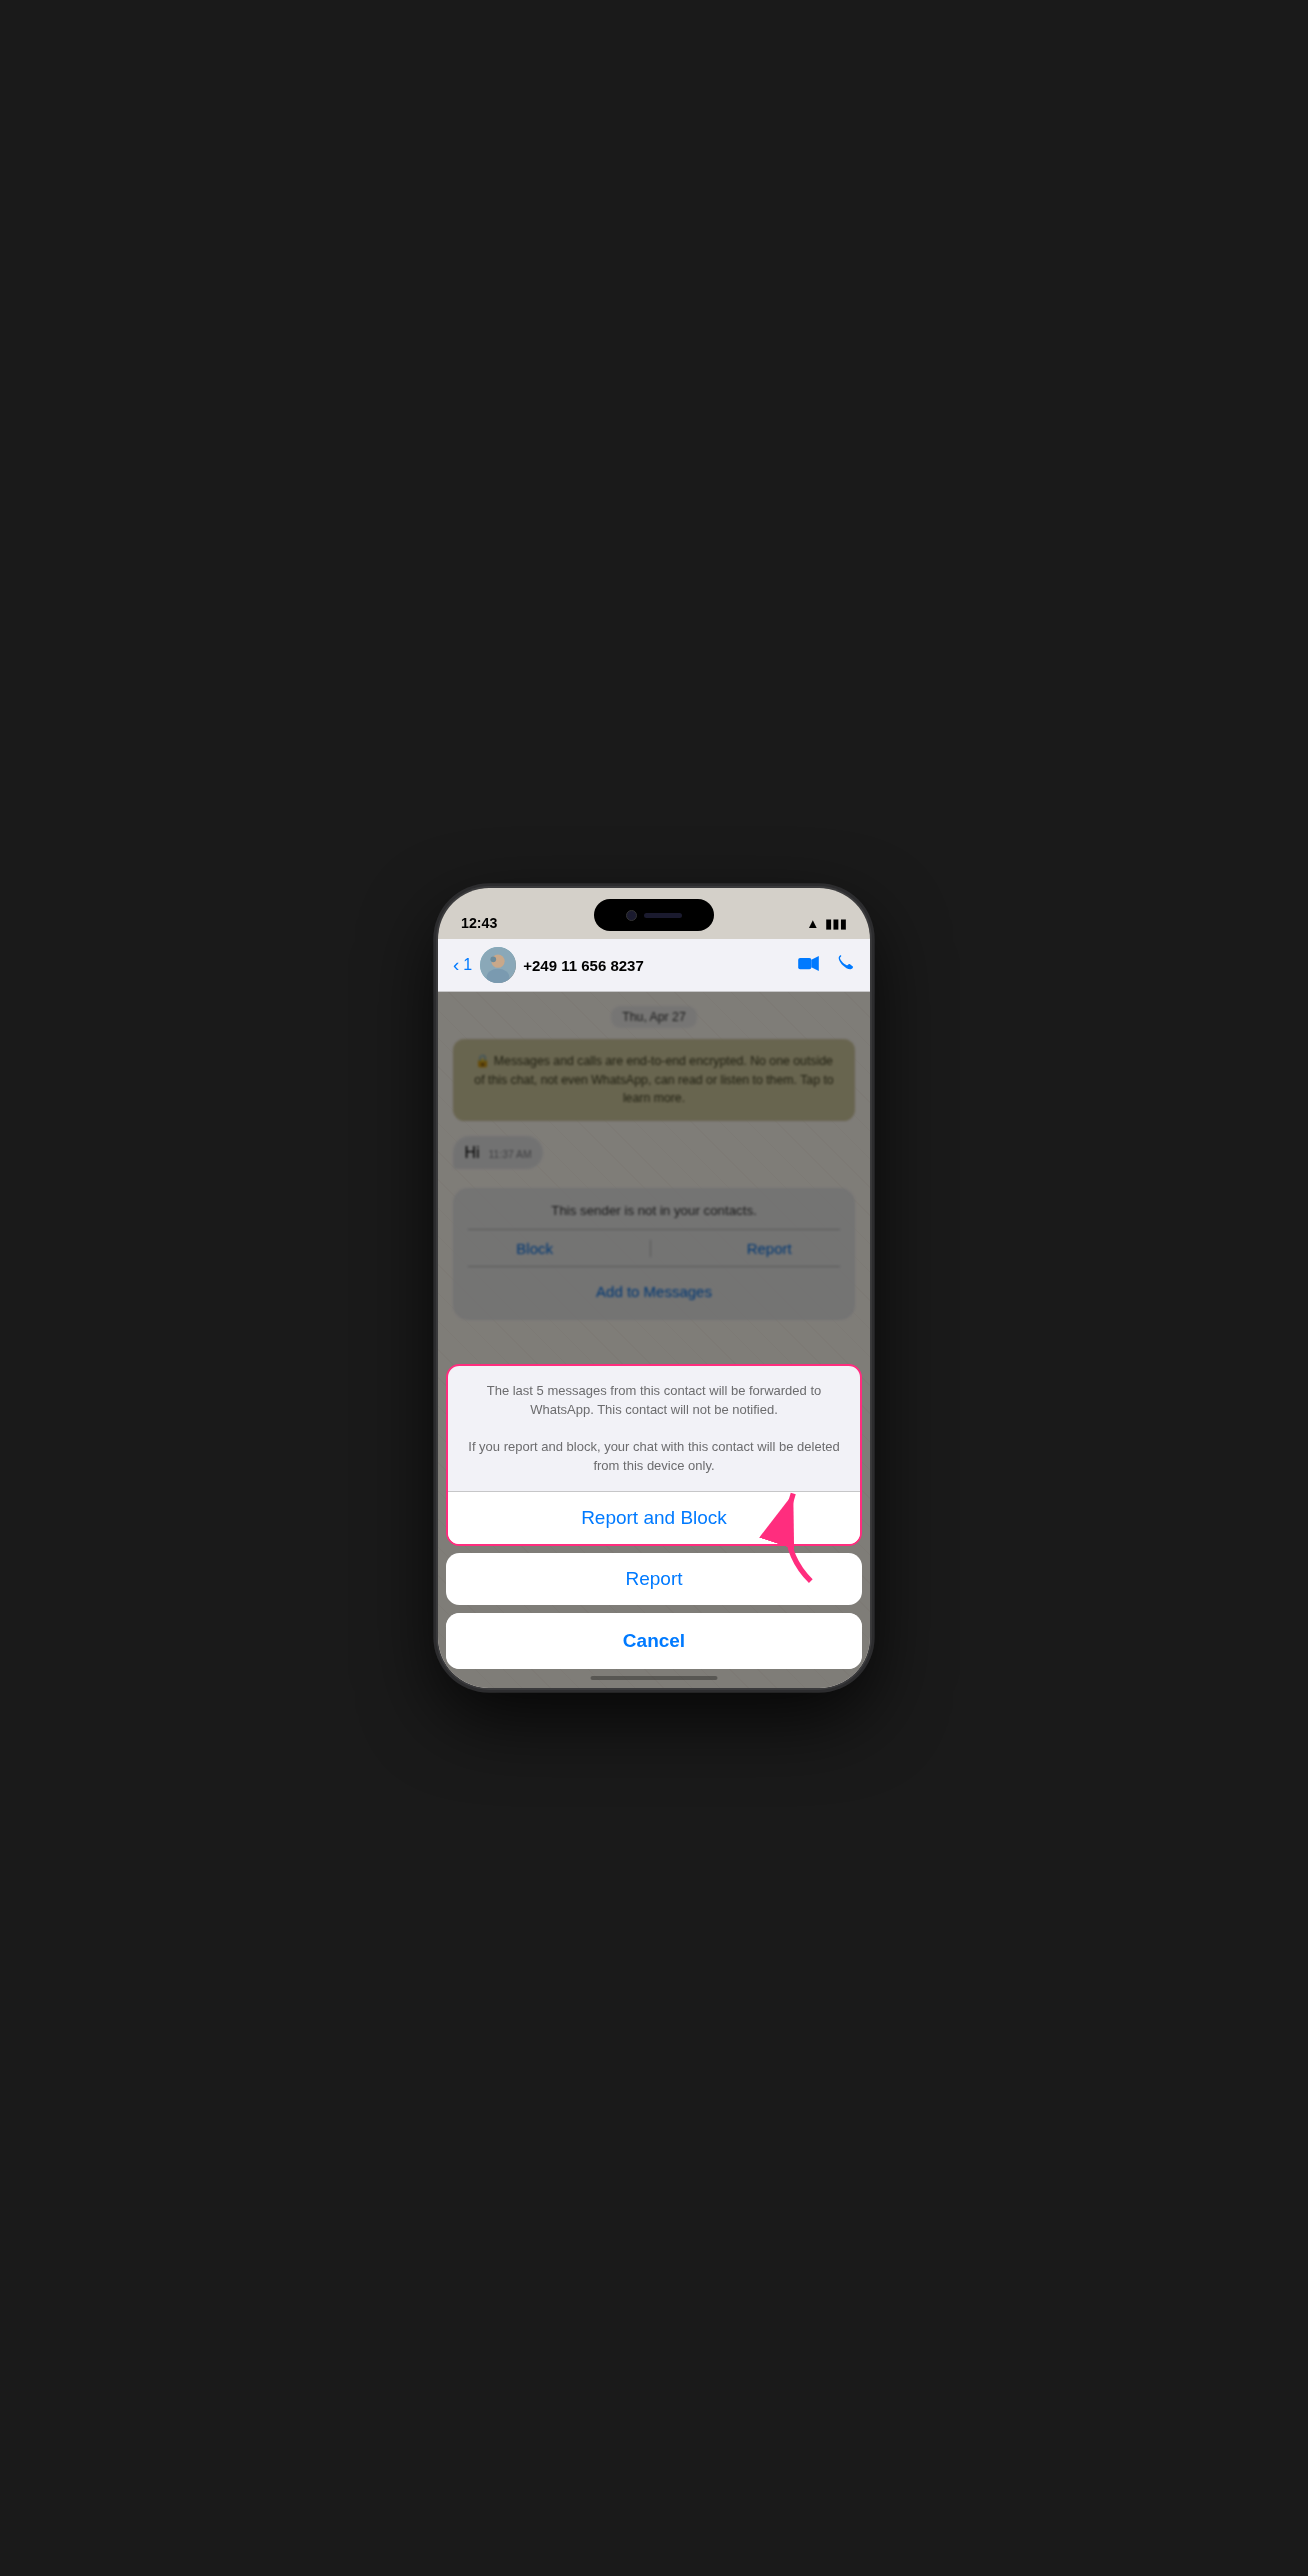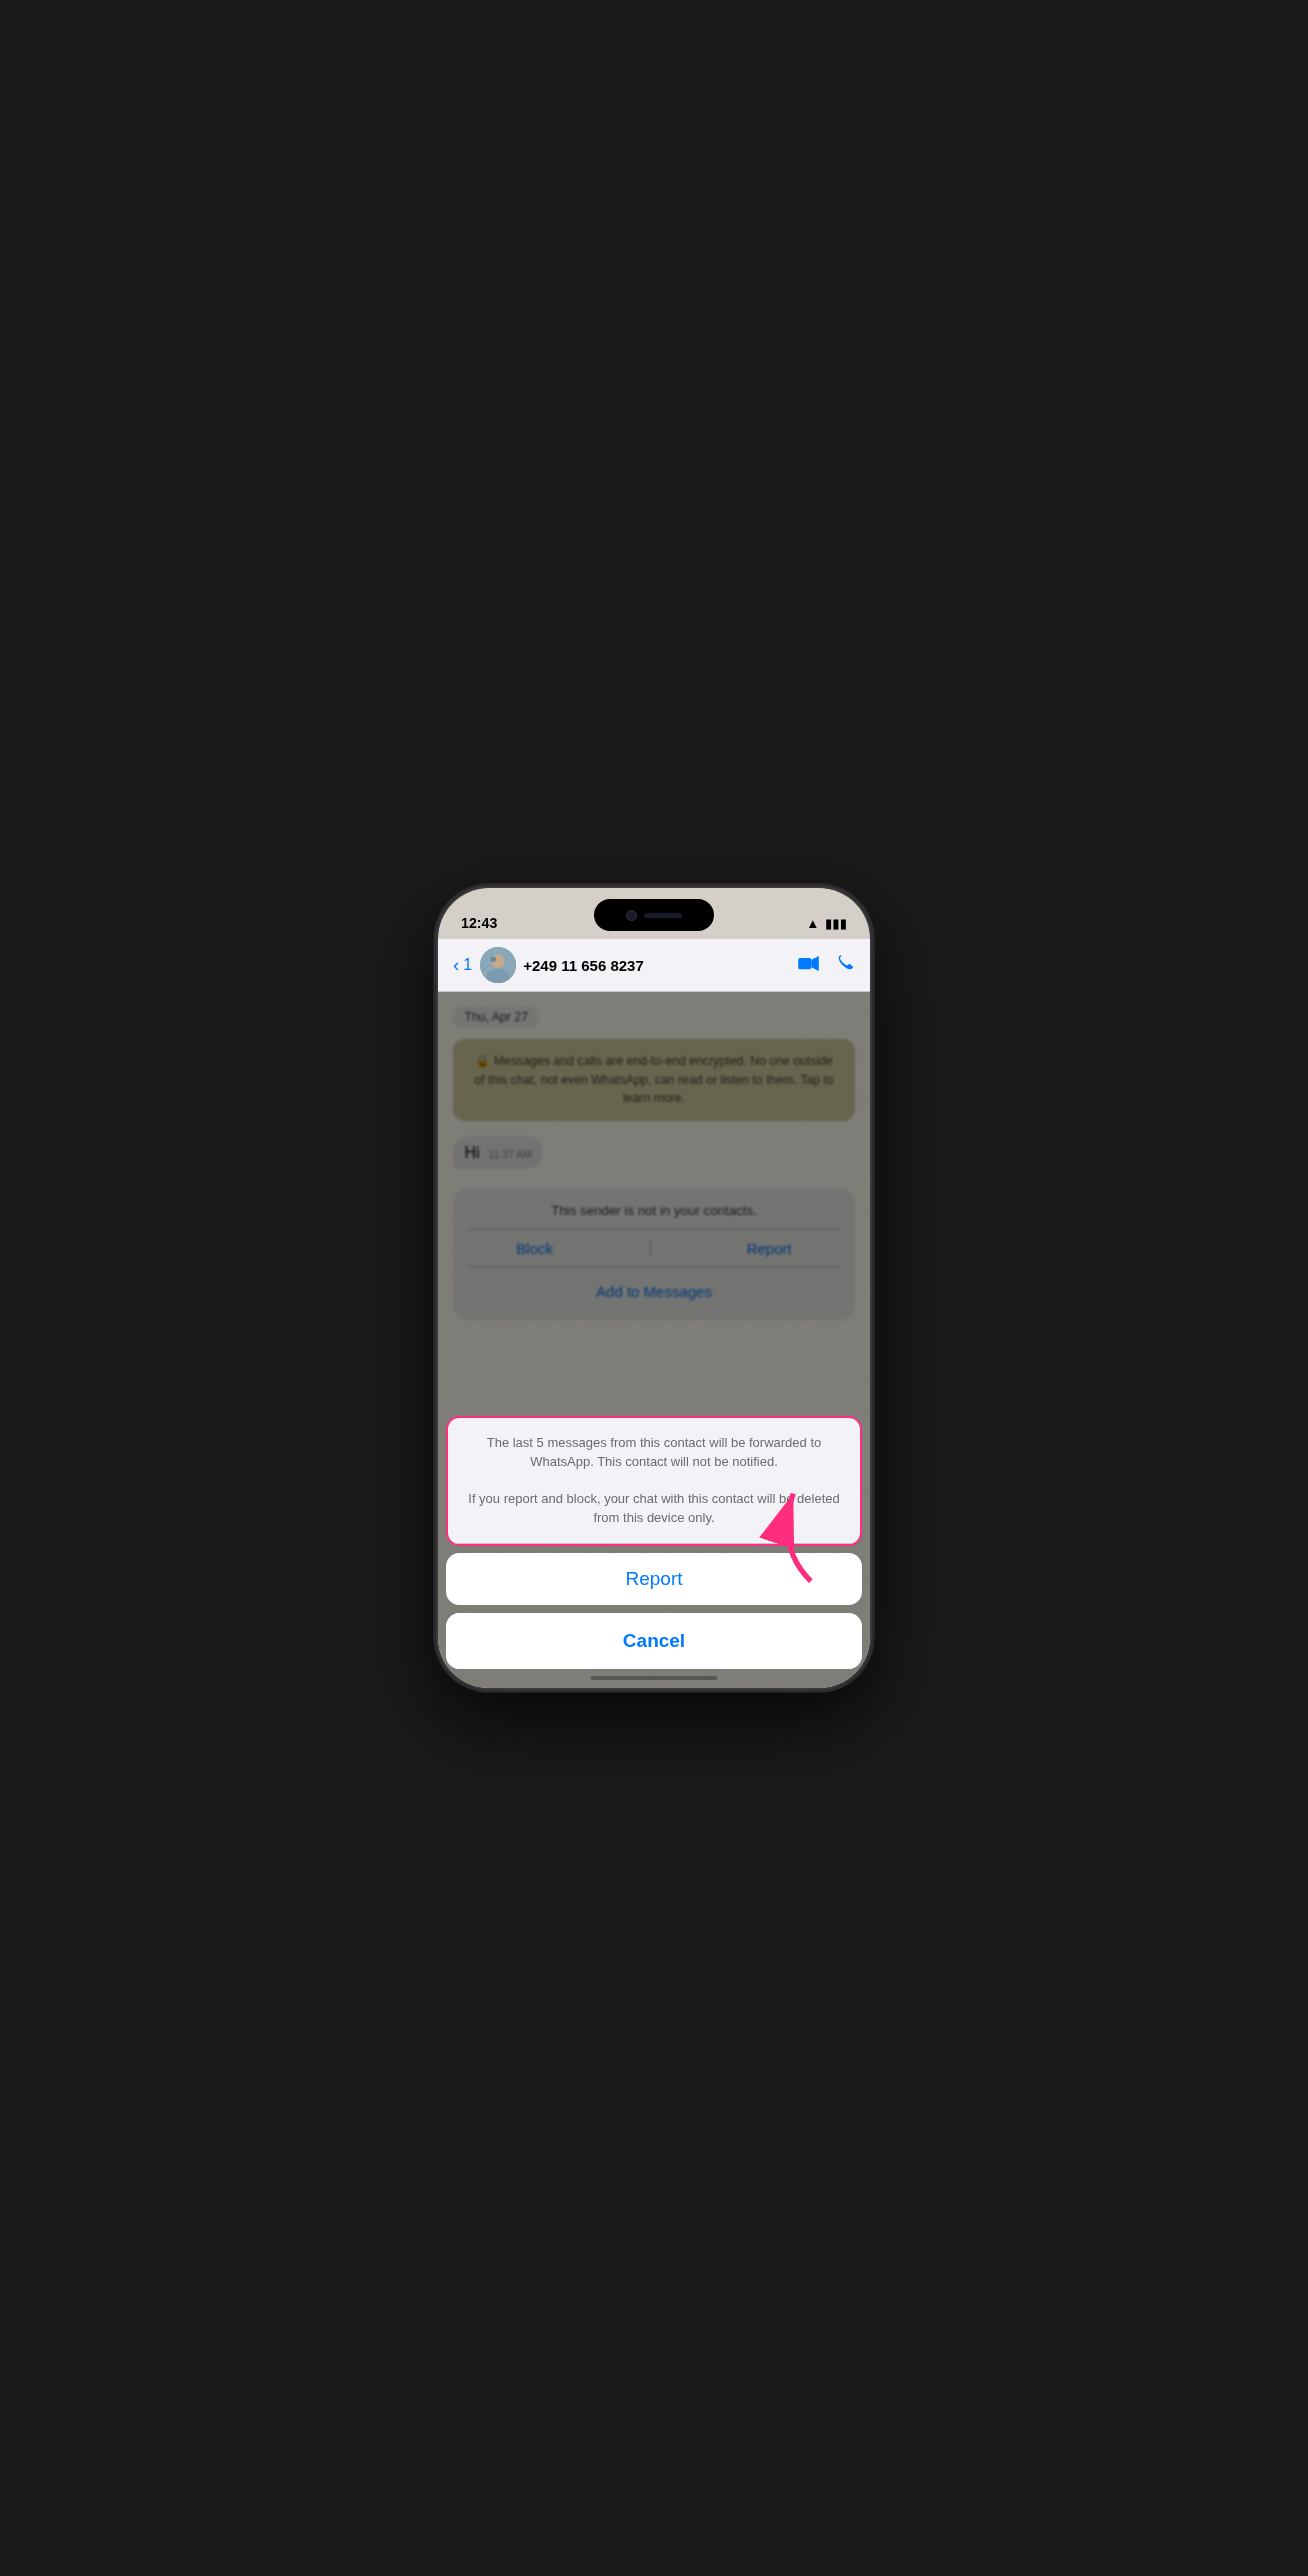--- a/index.html
+++ b/index.html
@@ -170,21 +170,21 @@
     .chat-content {
       position: absolute;
       top: 104px;
       left: 0;
       right: 0;
       height: 436px;
       padding: 15px;
       filter: brightness(0.75) blur(0.9px);
     }
     .date-badge {
-      text-align: left;
+      text-align: center;
       margin-bottom: 15px;
     }
     .date-badge span {
       background: rgba(255,255,255,0.7);
       border-radius: 9.5px;
       padding: 3.8px 11.4px;
       font-size: 12.3px;
       color: #3c3c3c;
     }
     .encryption-notice {
@@ -415,20 +415,21 @@
     <div class="dim-overlay"></div>
 
     <div class="action-sheet-container">
 
       <div style="margin: 0 7.6px 7.6px; background: #f2f2f7; border-radius: 13.3px; overflow: hidden; border: 2.8px solid #ff2d7e;">
         <div class="action-sheet-info">
           <div class="action-sheet-info-text">The last 5 messages from this contact will be forwarded to WhatsApp. This contact will not be notified.</div>
           <br>
           <div class="action-sheet-info-text">If you report and block, your chat with this contact will be deleted from this device only.</div>
         </div>
+        <button class="report-block-highlighted">Report and Block</button>
       </div>
 
       <div style="margin: 0 7.6px 7.6px; background: #fff; border-radius: 13.3px; overflow: hidden;">
         <button class="action-sheet-btn" style="border-top: none;">Report</button>
       </div>
 
       <div style="margin: 0 7.6px 0; background: #fff; border-radius: 13.3px; overflow: hidden;">
         <button class="cancel-btn">Cancel</button>
       </div>
 

